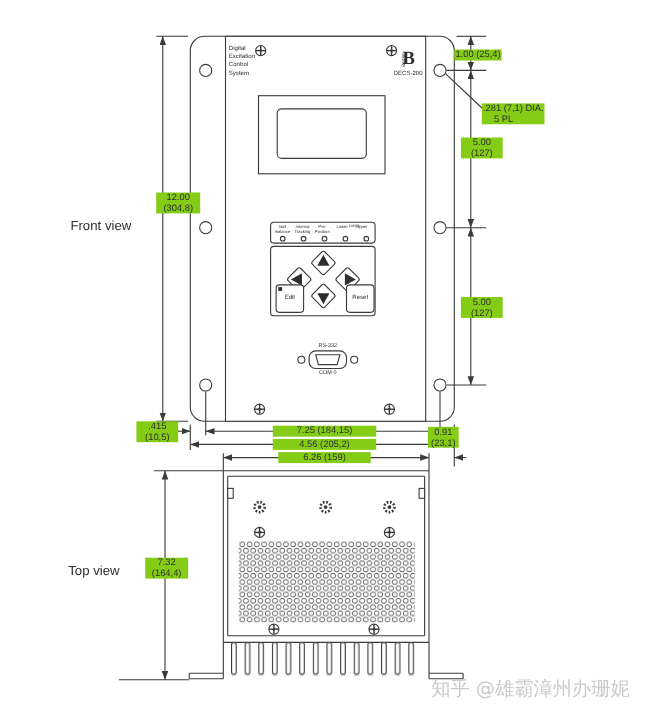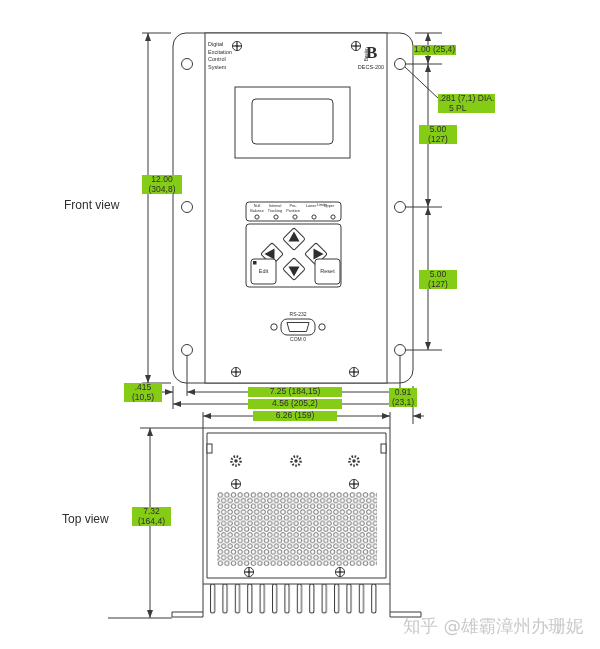--- a/index.html
+++ b/index.html
@@ -273,15 +273,15 @@
     </div>
   </div>
   <div class="lbl nano" style="left:306px;top:203px;width:32px;">Limits</div>
 
   <div class="lbl btnlbl" style="left:251px;top:268px;width:25px;">Edit</div>
   <div class="lbl btnlbl" style="left:315px;top:268px;width:25px;">Reset</div>
 
   <div class="lbl portlbl" style="left:278px;top:311px;width:40px;">RS-232</div>
   <div class="lbl portlbl" style="left:278px;top:336px;width:40px;">COM 0</div>
 
-  <div class="lbl wm" style="left:392px;top:614px;margin-left:11px;">知乎 @雄霸漳州办珊妮</div>
+  <div class="lbl wm" style="left:392px;top:614px;">知乎 @雄霸漳州办珊妮</div>
 
 </div>
 
 </body></html>

